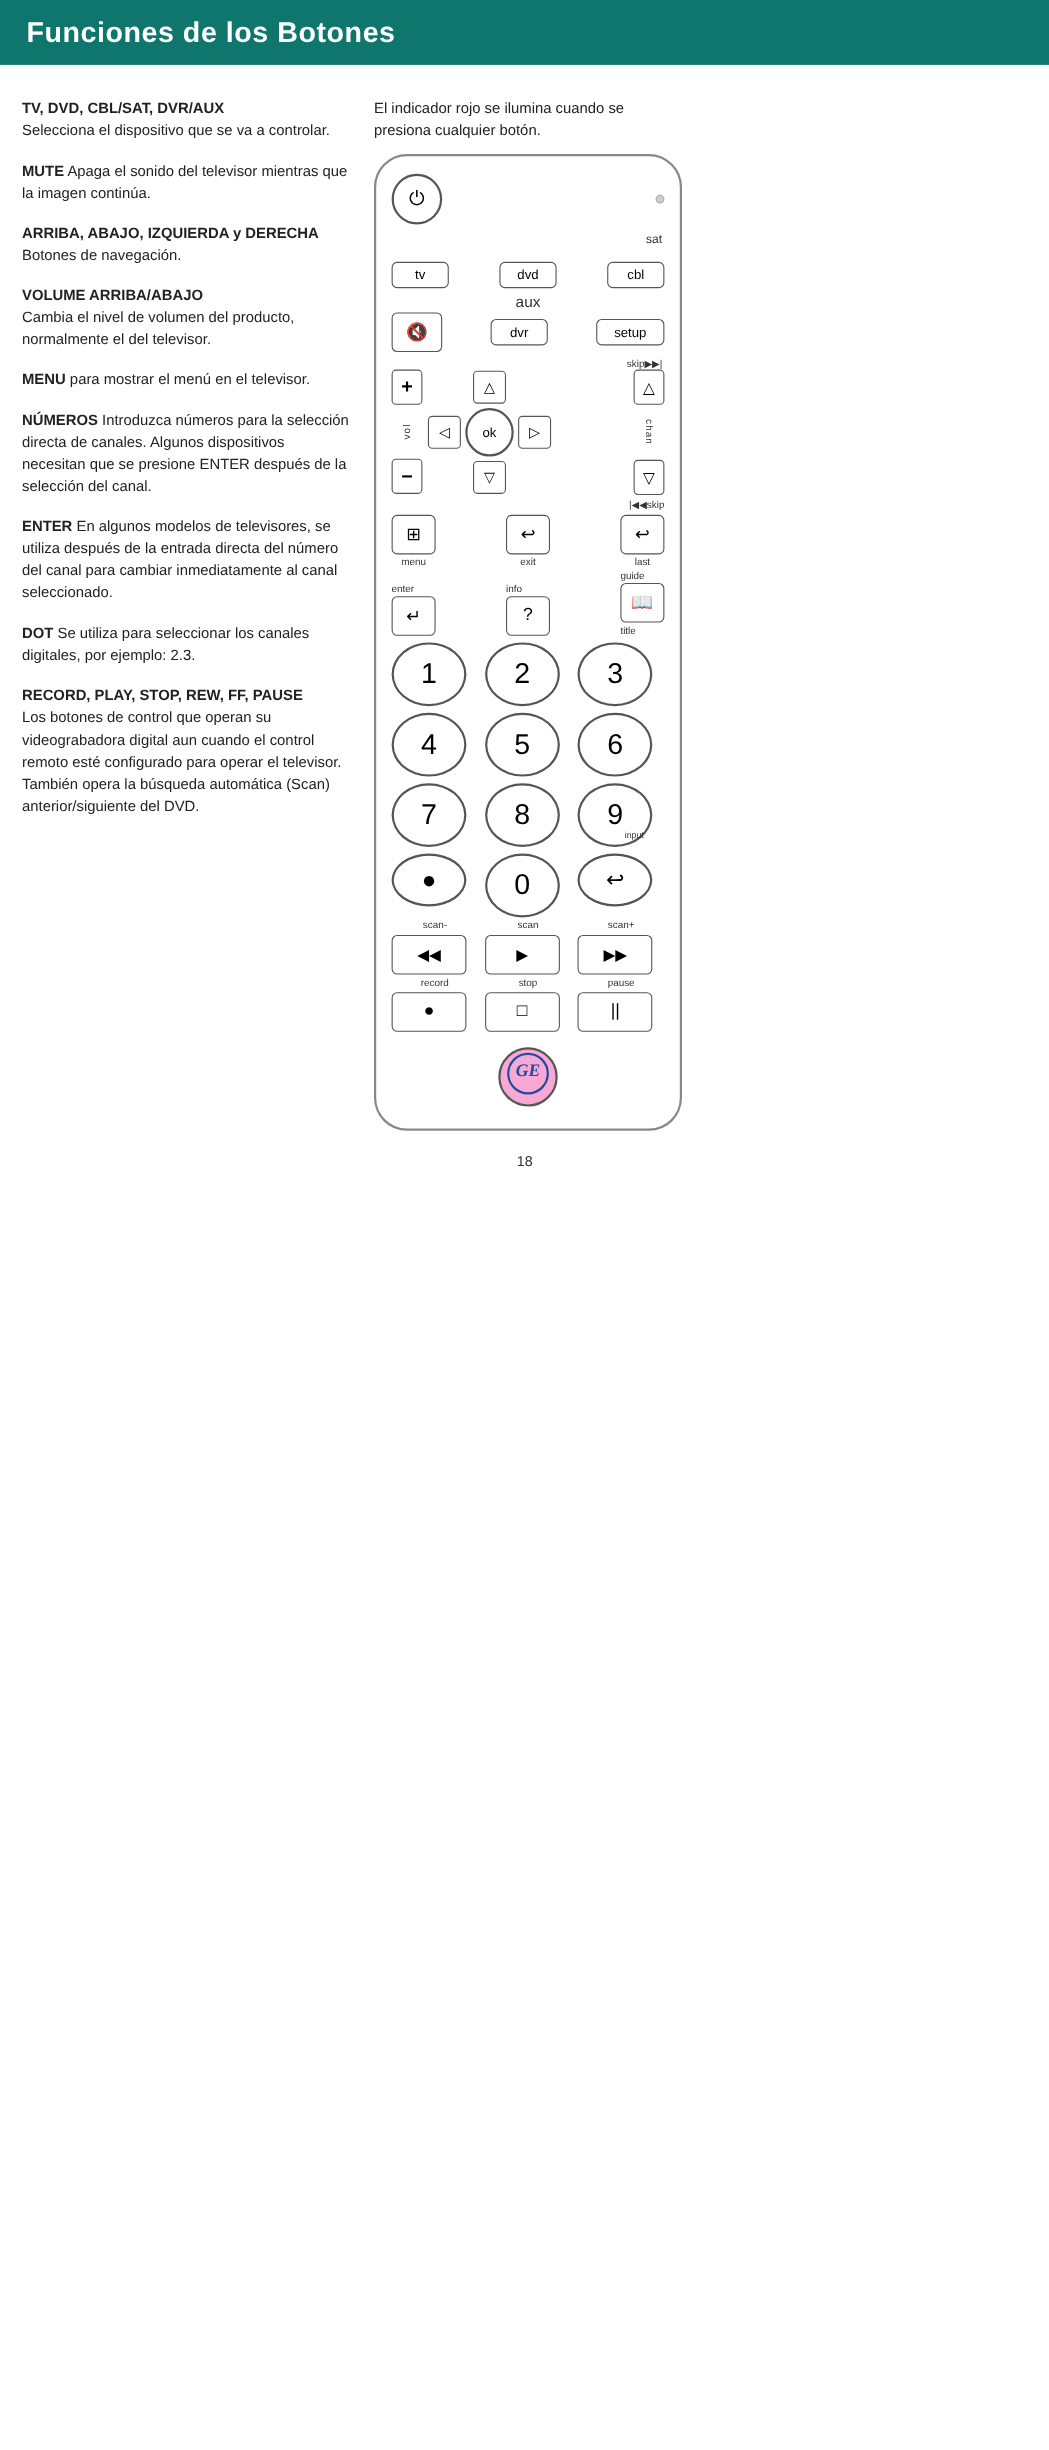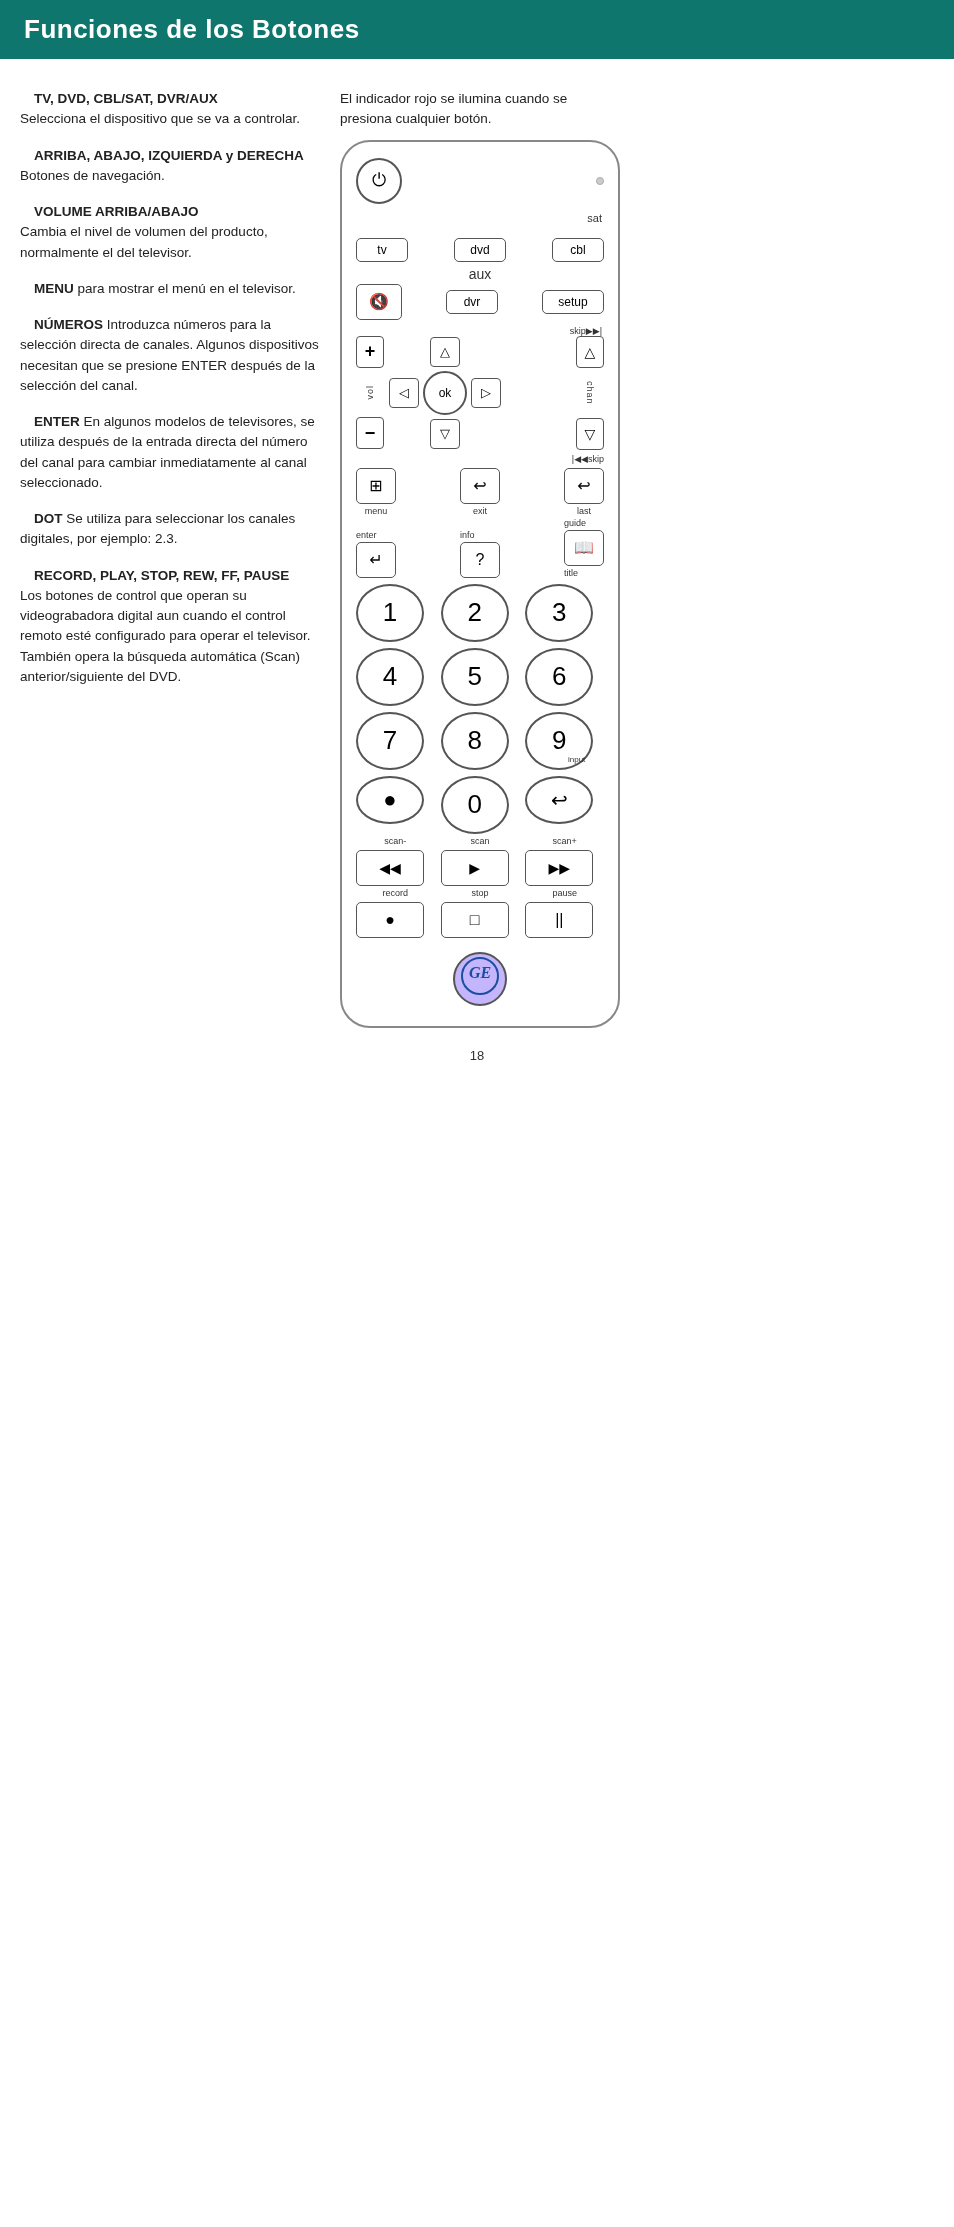--- a/index.html
+++ b/index.html
@@ -37,21 +37,20 @@
       color: #222;
     }
 
     .left-text .section {
       margin-bottom: 16px;
     }
 
     .left-text .bold-label {
       font-weight: bold;
       font-size: 13.5px;
-      margin-left: 14px;
     }
 
     .right-area {
       flex: 1;
       display: flex;
       flex-direction: column;
       align-items: flex-start;
     }
 
     .indicator-text {
@@ -473,21 +472,21 @@
       display: flex;
       justify-content: center;
       margin-top: 4px;
     }
 
     .ge-circle {
       width: 54px;
       height: 54px;
       border-radius: 50%;
       border: 2px solid #555;
-      background: #c4b5fd;
+      background: #f9a8d4;
       display: flex;
       align-items: center;
       justify-content: center;
       font-size: 20px;
       font-weight: bold;
       color: #1a4fa0;
       font-style: italic;
     }
 
     .page-number {
@@ -512,20 +511,24 @@
 
 <div class="content-area">
 
   <div class="left-text">
 
     <div class="section">
       <span class="bold-label">TV, DVD, CBL/SAT, DVR/AUX</span><br>
       <span>Selecciona el dispositivo que se va a controlar.</span>
     </div>
 
+    <div class="section">
+      <span class="bold-label">MUTE</span>
+      <span>Apaga el sonido del televisor mientras que la imagen continúa.</span>
+    </div>
 
     <div class="section">
       <span class="bold-label">ARRIBA, ABAJO, IZQUIERDA y DERECHA</span><br>
       <span>Botones de navegación.</span>
     </div>
 
     <div class="section">
       <span class="bold-label">VOLUME ARRIBA/ABAJO</span><br>
       <span>Cambia el nivel de volumen del producto, normalmente el del televisor.</span>
     </div>

